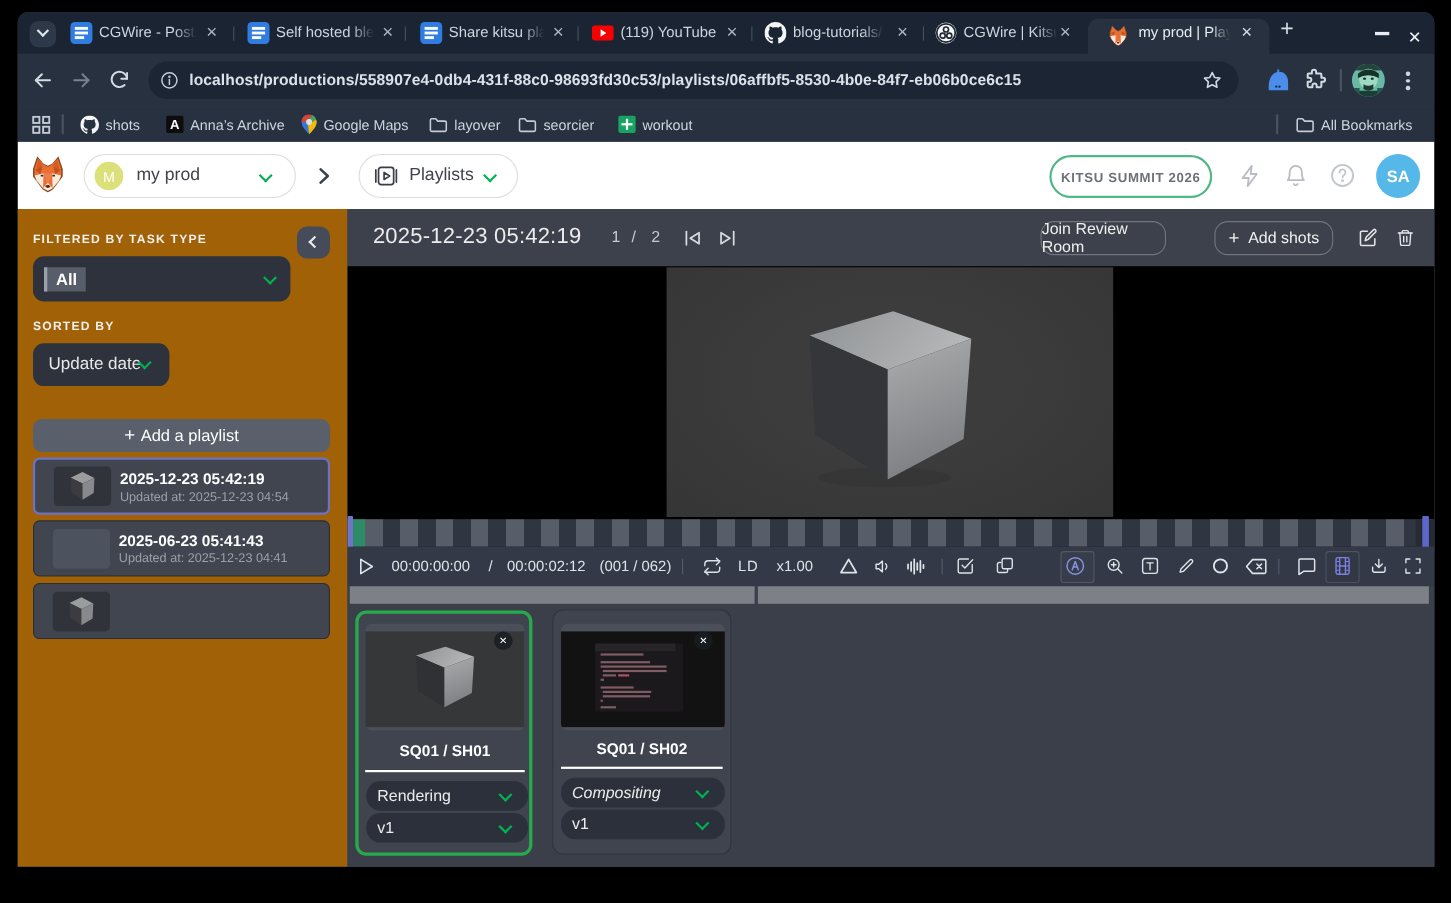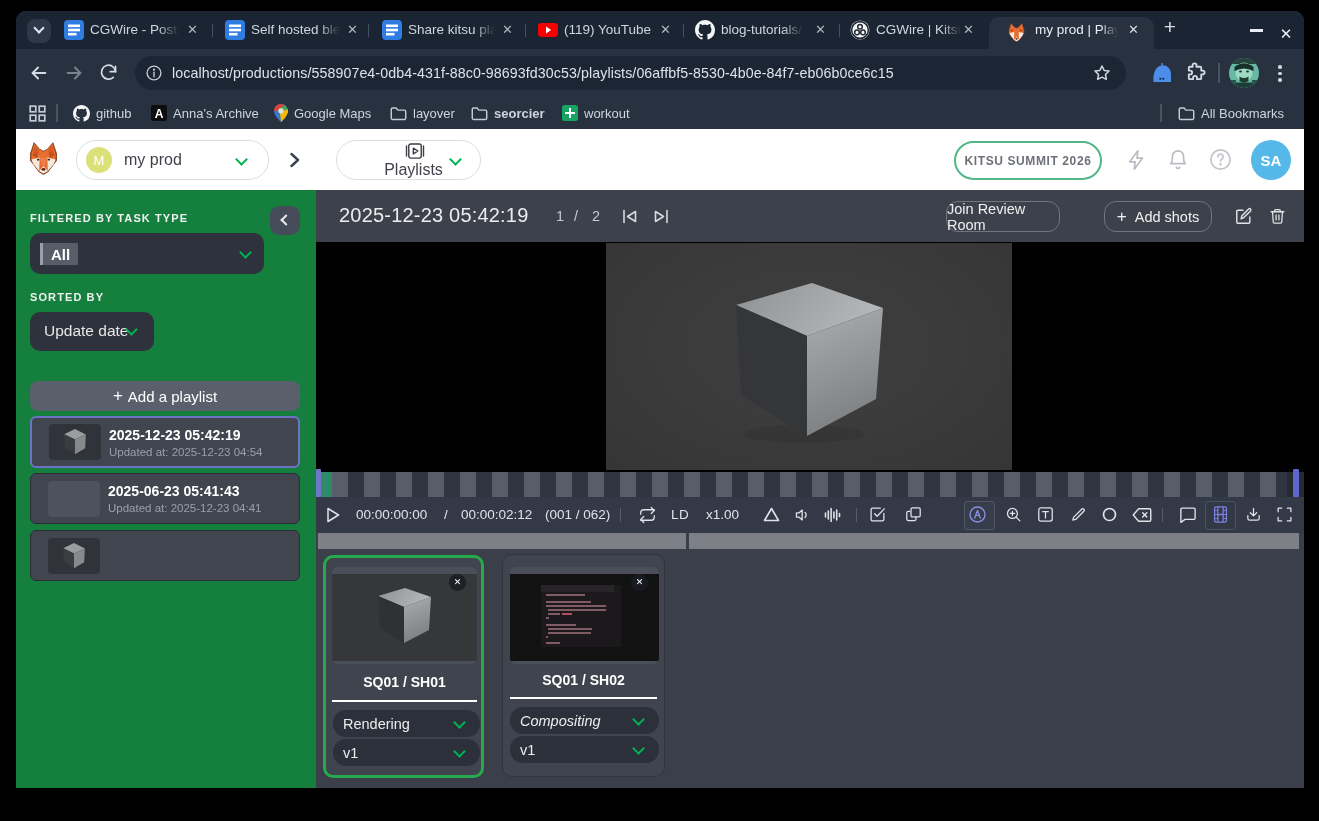--- a/index.html
+++ b/index.html
@@ -17,21 +17,21 @@
   #toolbar { position:absolute; left:0; top:38px; width:1288px; height:48px; background:#28313f; }
   #bookbar { position:absolute; left:0; top:86px; width:1288px; height:32px; background:#28313f; }
   .bkitem { position:absolute; top:0; height:32px; display:flex; align-items:center; gap:6px;
     color:#cdd5df; font-size:13px; }
   
   #ktop { position:absolute; left:0; top:118px; width:1288px; height:61px; background:#ffffff; }
   .pill { position:absolute; border:1px solid #d9dde2; border-radius:20px; display:flex;
     align-items:center; background:#fff; }
   
   #content { position:absolute; left:0; top:179px; width:1288px; height:598px; background:#3b3f49; }
-  #sidebar { position:absolute; left:0; top:0; width:300px; height:598px; background:#15803d;padding-left:20px; }
+  #sidebar { position:absolute; left:0; top:0; width:300px; height:598px; background:#a16207;padding-left:20px; }
   .slabel { font-size:11px; font-weight:bold; letter-spacing:1.1px; color:#f0f0f0; }
   .sselect { position:absolute; background:#2d323c; border-radius:10px; }
   .chev { display:inline-block; width:9px; height:9px; border-right:2.2px solid #00b252;
     border-bottom:2.2px solid #00b252; transform:rotate(45deg); }
   .plcard { position:absolute; left:14px; width:270px; height:52px; background:#404550;
     border-radius:6px; display:flex; align-items:center; }
   .plthumb { width:52px; height:36px; margin-left:17px; border-radius:4px; background:#30333a;
     display:flex; align-items:center; justify-content:center; }
   .pltit { font-size:14px; font-weight:bold; color:#fff; }
   .plsub { font-size:11.5px; color:#9aa0ab; margin-top:3px; }
@@ -146,21 +146,21 @@
     <svg class="abs" style="left:47px;top:13px" width="22" height="22" viewBox="0 0 24 24" fill="none" stroke="#79828f" stroke-width="2" stroke-linecap="round" stroke-linejoin="round">
         <path d="M5 12h14"></path>
         <path d="M13 6l6 6-6 6"></path>
       </svg>
 
     <svg class="abs" style="left:82px;top:13px" width="21" height="21" viewBox="0 0 24 24" fill="none" stroke="#d3dae3" stroke-width="2" stroke-linecap="round">
         <path d="M20 11a8 8 0 1 0-2.5 6.5"></path>
         <path d="M20 5v6h-6" stroke-linejoin="round"></path>
       </svg>
 
-    <div class="abs" style="left:119px;top:7px;width:991px;height:34px;background:#1c2534;border-radius:17px;">
+    <div class="abs" style="left:119px;top:7px;width:991px;height:34px;background:#1c2534;border-radius:17px;font-weight:bold;">
       <svg class="abs" style="left:10px;top:8px" width="18" height="18" viewBox="0 0 24 24" fill="none" stroke="#c6cdd8" stroke-width="1.8">
           <circle cx="12" cy="12" r="9.2"></circle>
           <path d="M12 11v6" stroke-linecap="round"></path>
           <circle cx="12" cy="7.6" r="0.6" fill="#c6cdd8"></circle>
         </svg>
       <div class="abs" style="left:37px;top:9px;font-size:14.2px;color:#dde2e9;letter-spacing:0.1px;">localhost<span style="color:#dde2e9;">/productions/558907e4-0db4-431f-88c0-98693fd30c53/playlists/06affbf5-8530-4b0e-84f7-eb06b0ce6c15</span></div>
 
       <svg class="abs" style="left:957px;top:7px" width="20" height="20" viewBox="0 0 24 24" fill="none" stroke="#cfd6df" stroke-width="1.8" stroke-linejoin="round">
           <path d="M12 3.6l2.6 5.3 5.8.8-4.2 4.1 1 5.8-5.2-2.7-5.2 2.7 1-5.8-4.2-4.1 5.8-.8z"></path>
         </svg>
@@ -210,21 +210,21 @@
         <rect x="1.2" y="1.2" width="5.6" height="5.6"></rect>
         <rect x="10.2" y="1.2" width="5.6" height="5.6"></rect>
         <rect x="1.2" y="10.2" width="5.6" height="5.6"></rect>
         <rect x="10.2" y="10.2" width="5.6" height="5.6"></rect>
       </svg>
     <div class="abs" style="left:40px;top:7px;width:1.5px;height:18px;background:#4a5260;"></div>
     <div class="bkitem" style="left:57px;">
       <svg width="17" height="17" viewBox="0 0 16 16">
           <path fill="#f3f5f7" d="M8 0C3.58 0 0 3.58 0 8c0 3.54 2.29 6.53 5.47 7.59.4.07.55-.17.55-.38 0-.19-.01-.82-.01-1.49-2.01.37-2.53-.49-2.69-.94-.09-.23-.48-.94-.82-1.13-.28-.15-.68-.52-.01-.53.63-.01 1.08.58 1.23.82.72 1.21 1.87.87 2.33.66.07-.52.28-.87.51-1.07-1.78-.2-3.64-.89-3.64-3.95 0-.87.31-1.59.82-2.15-.08-.2-.36-1.02.08-2.12 0 0 .67-.21 2.2.82.64-.18 1.32-.27 2-.27s1.36.09 2 .27c1.53-1.04 2.2-.82 2.2-.82.44 1.1.16 1.92.08 2.12.51.56.82 1.27.82 2.15 0 3.07-1.87 3.75-3.65 3.95.29.25.54.73.54 1.48 0 1.07-.01 1.93-.01 2.2 0 .21.15.46.55.38A8.01 8.01 0 0 0 16 8c0-4.42-3.58-8-8-8z"></path>
         </svg>
-      <span>github</span>
+      <span>shots</span>
     </div>
     <div class="bkitem" style="left:135px;">
       <svg width="16" height="16" viewBox="0 0 16 16">
           <rect width="16" height="16" rx="2" fill="#0d0d0d"></rect>
           <text x="8" y="12.5" text-anchor="middle" font-family="Liberation Sans" font-size="12" font-weight="bold" fill="#fff">A</text>
         </svg>
       <span>Anna’s Archive</span>
     </div>
     <div class="bkitem" style="left:258px;">
       <svg width="14" height="18" viewBox="0 0 14 18">
@@ -237,21 +237,21 @@
           <circle cx="7" cy="6.8" r="2.6" fill="#7286a0" fill-opacity="0.25"></circle>
         </svg>
       <span>Google Maps</span>
     </div>
     <div class="bkitem" style="left:374px;">
       <svg width="17" height="15" viewBox="0 0 20 17" fill="none" stroke="#c3cbd6" stroke-width="1.7" stroke-linejoin="round">
           <path d="M1.5 3.5 A1.5 1.5 0 0 1 3 2h4.2l2 2.5H17a1.5 1.5 0 0 1 1.5 1.5v8a1.5 1.5 0 0 1-1.5 1.5H3a1.5 1.5 0 0 1-1.5-1.5z"></path>
         </svg>
       <span>layover</span>
     </div>
-    <div class="bkitem" style="left:455px;font-weight:bold;">
+    <div class="bkitem" style="left:455px;">
       <svg width="17" height="15" viewBox="0 0 20 17" fill="none" stroke="#c3cbd6" stroke-width="1.7" stroke-linejoin="round">
           <path d="M1.5 3.5 A1.5 1.5 0 0 1 3 2h4.2l2 2.5H17a1.5 1.5 0 0 1 1.5 1.5v8a1.5 1.5 0 0 1-1.5 1.5H3a1.5 1.5 0 0 1-1.5-1.5z"></path>
         </svg>
       <span>seorcier</span>
     </div>
     <div class="bkitem" style="left:546px;">
       <svg width="16" height="16" viewBox="0 0 16 16">
           <rect width="16" height="16" rx="2.5" fill="#17a463"></rect>
           <rect x="7" y="3" width="2" height="10" fill="#fff"></rect>
           <rect x="3" y="7" width="10" height="2" fill="#fff"></rect>
@@ -283,21 +283,21 @@
         <rect x="19.3" y="17.3" width="2.4" height="1.8" rx="0.6" fill="#3a2417"></rect>
       </svg>
     <div class="pill" style="left:60px;top:11px;width:193px;height:40px;">
       <div style="width:26px;height:26px;border-radius:50%;background:#dbe078;margin-left:9px;display:flex;align-items:center;justify-content:center;color:#fff;font-size:13px;">M</div>
       <span style="margin-left:12px;font-size:16px;color:#40434b;">my prod</span>
       <span class="chev" style="position:absolute;right:22px;top:14px;"></span>
     </div>
     <svg class="abs" style="left:273px;top:23px" width="11" height="16" viewBox="0 0 11 16" fill="none" stroke="#39434e" stroke-width="2.4" stroke-linecap="round" stroke-linejoin="round">
         <path d="M2.5 2l6.5 6-6.5 6"></path>
       </svg>
-    <div class="pill" style="left:320px;top:11px;width:145px;height:40px;flex-direction:column;">
+    <div class="pill" style="left:310px;top:11px;width:145px;height:40px;">
       <svg style="margin-left:13px" width="22" height="22" viewBox="0 0 24 24" fill="none" stroke="#3c3f47" stroke-width="1.7">
           <rect x="4.5" y="3.5" width="15" height="17" rx="2.5"></rect>
           <path d="M1.8 6v12M22.2 6v12" stroke-linecap="round"></path>
           <path d="M10 8.5 15.5 12 10 15.5z" fill="none" stroke-linejoin="round"></path>
         </svg>
       <span style="margin-left:10px;font-size:16px;color:#40434b;">Playlists</span>
       <span class="chev" style="position:absolute;right:20px;top:14px;"></span>
     </div>
     <div class="abs" style="left:938px;top:12px;width:148px;height:39px;border:2px solid #50b787;border-radius:20px;display:flex;align-items:center;justify-content:center;color:#6d7178;font-size:12px;font-weight:bold;letter-spacing:0.6px;white-space:nowrap;">KITSU SUMMIT 2026</div>
     <svg class="abs" style="left:1110px;top:20px" width="22" height="22" viewBox="0 0 24 24" fill="none" stroke="#b9bdc3" stroke-width="1.8" stroke-linejoin="round">

